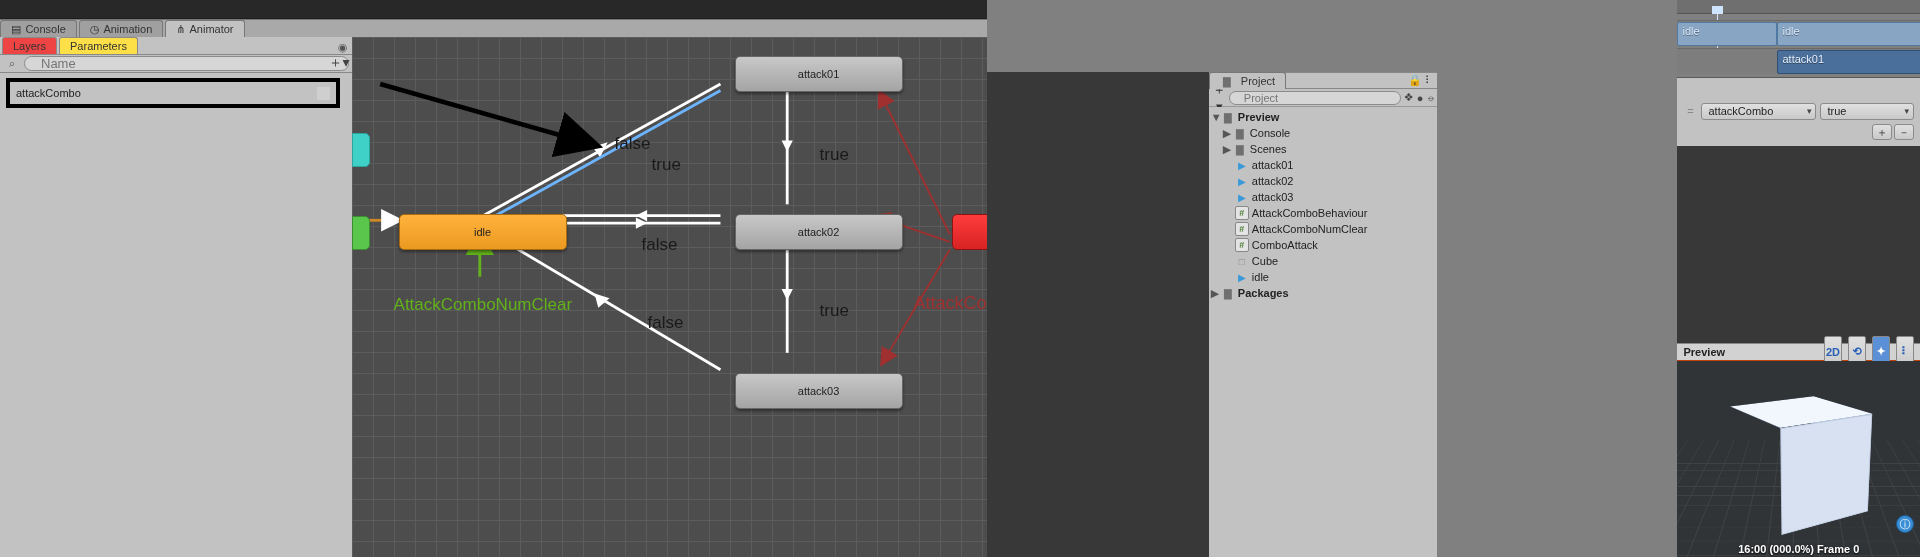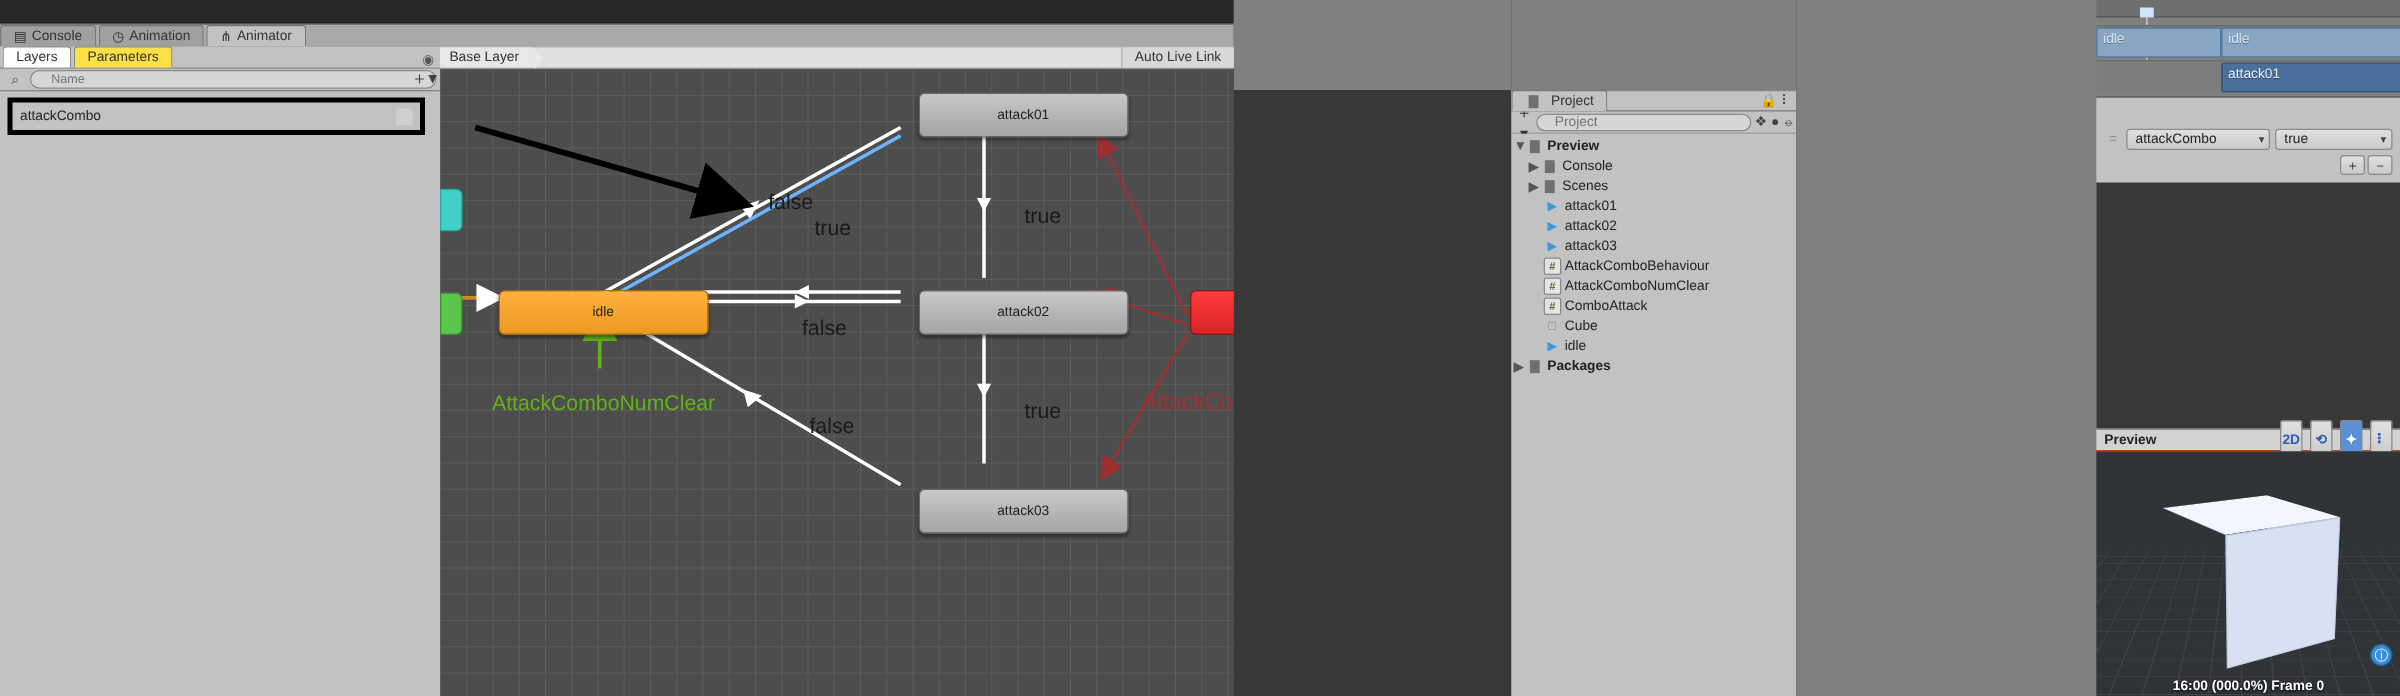--- a/index.html
+++ b/index.html
@@ -7,23 +7,23 @@
     .root { display:flex; height:100%; }
 
     
     .left { width:374px; display:flex; flex-direction:column; }
     .top-dark   { height:19px; background:#282828; border-bottom:1px solid #1d1d1d; }
     .tab-strip  { height:18px; background:#a9a9a9; display:flex; align-items:flex-end; border-top:1px solid #787878; }
     .tab        { height:17px; padding:0 10px; display:flex; align-items:center; gap:4px; color:#333; background:#a0a0a0; border:1px solid #777; border-bottom:none; margin-right:2px; border-radius:3px 3px 0 0; }
     .tab.active { background:#c2c2c2; }
     .sub-tabs   { height:18px; background:#c2c2c2; display:flex; align-items:flex-end; border-bottom:1px solid #888; padding-left:2px; }
     .sub-tab    { height:17px; padding:0 10px; display:flex; align-items:center; background:#fde047; border:1px solid #8a8a8a; border-bottom:none; border-radius:3px 3px 0 0; margin-right:2px; color:#333; }
-    .sub-tab.inactive { background:#ffffff; }
+    .sub-tab.inactive { background:#ef4444; }
     .search-row { height:18px; background:#c2c2c2; display:flex; align-items:center; padding:0 3px; gap:3px; position:relative; border-bottom:1px solid #888;}
-    .search-in  { flex:1; height:15px; border-radius:8px; border:1px solid #8b8b8b; background:#d6d6d6; padding:0 16px; font-size:10px; color:#555;}
+    .search-in  { flex:1; height:15px; border-radius:8px; border:1px solid #8b8b8b; background:#d6d6d6; padding:0 16px; font-size:13px; color:#555;}
     .eye-space  { width:18px; text-align:center; color:#555;}
     .plus-dd    { position:absolute; right:2px; bottom:0; font-size:14px; color:#444; display:flex; align-items:center; height:18px;}
 
     .param-body { flex:1; background:#c2c2c2; position:relative; }
     .param-row  { position:absolute; left:6px; top:5px; width:334px; height:30px; border:4px solid #000; display:flex; align-items:center; padding:0 6px; background:#c2c2c2; }
     .param-name { flex:1; color:#222; }
     .param-chk  { width:13px; height:13px; background:#cfcfcf; }
 
     
     .center { width:676px; display:flex; flex-direction:column; }
@@ -162,24 +162,20 @@
         <span class="param-name">attackCombo</span>
         <span class="param-chk"></span>
       </div>
     </div>
   </div>
 
   <div class="center">
     <div class="top-dark" style="height:19px;"></div>
     <div style="height:18px;background:#a9a9a9;border-top:1px solid #787878"></div>
 
-    <div class="bc-row" style="margin-top:0;">
-      <div class="bc-chip">Base Layer</div>
-      <div class="auto-ll">Auto Live Link</div>
-    </div>
 
     <div class="graph">
 
       <svg class="overlay" viewBox="0 0 676 502">
         <defs>
           <marker id="aw" markerWidth="8" markerHeight="8" refX="5" refY="4" orient="auto">
             <path d="M0,0 L8,4 L0,8 z" fill="#fff"></path>
           </marker>
           <marker id="ab" markerWidth="10" markerHeight="10" refX="6" refY="5" orient="auto">
             <path d="M0,0 L10,5 L0,10 z" fill="#000"></path>

